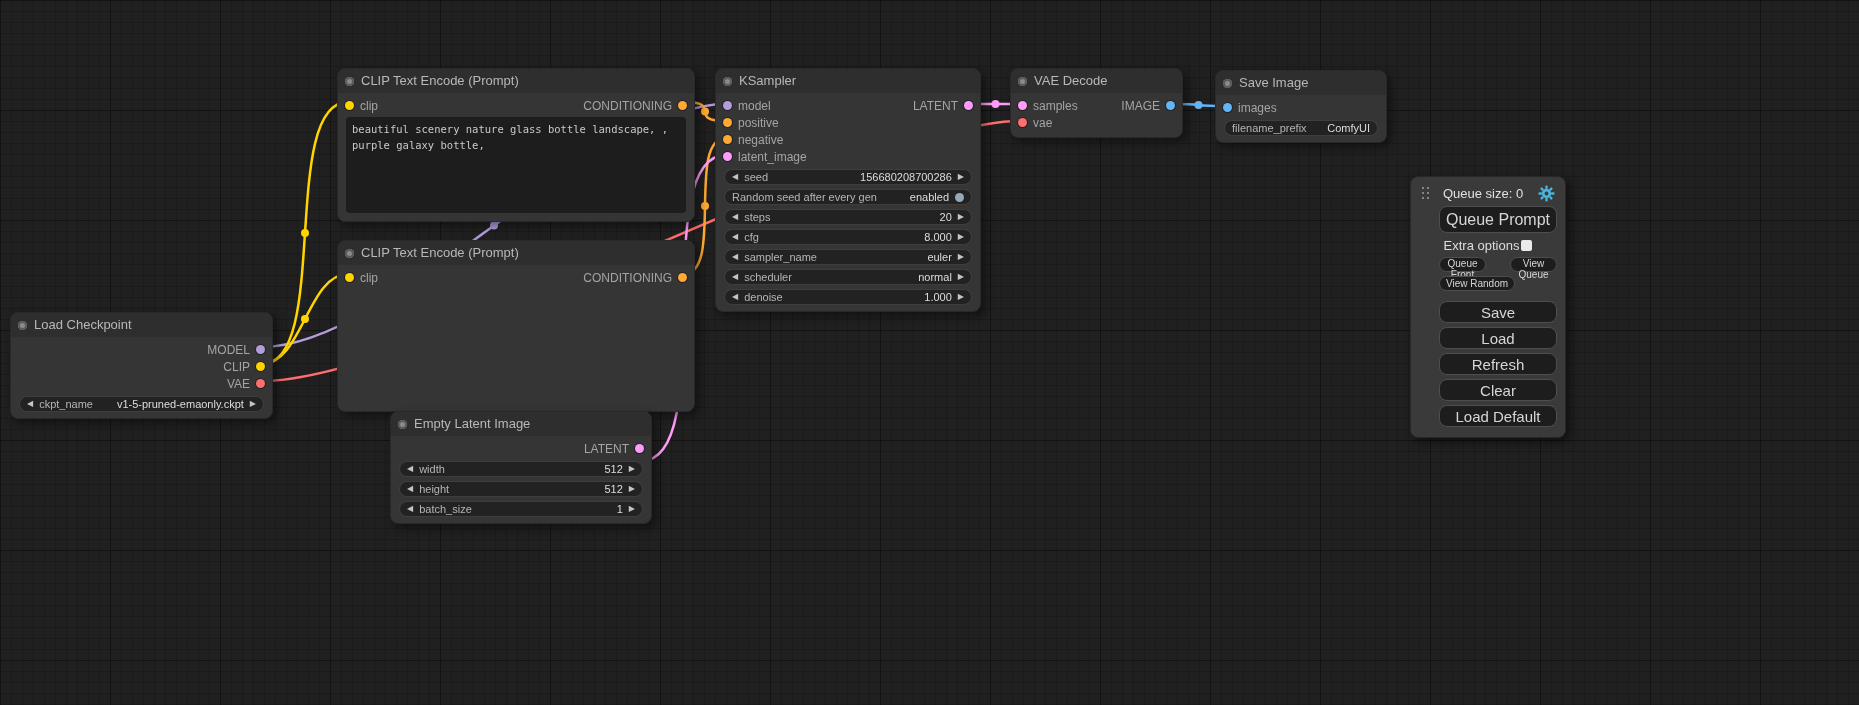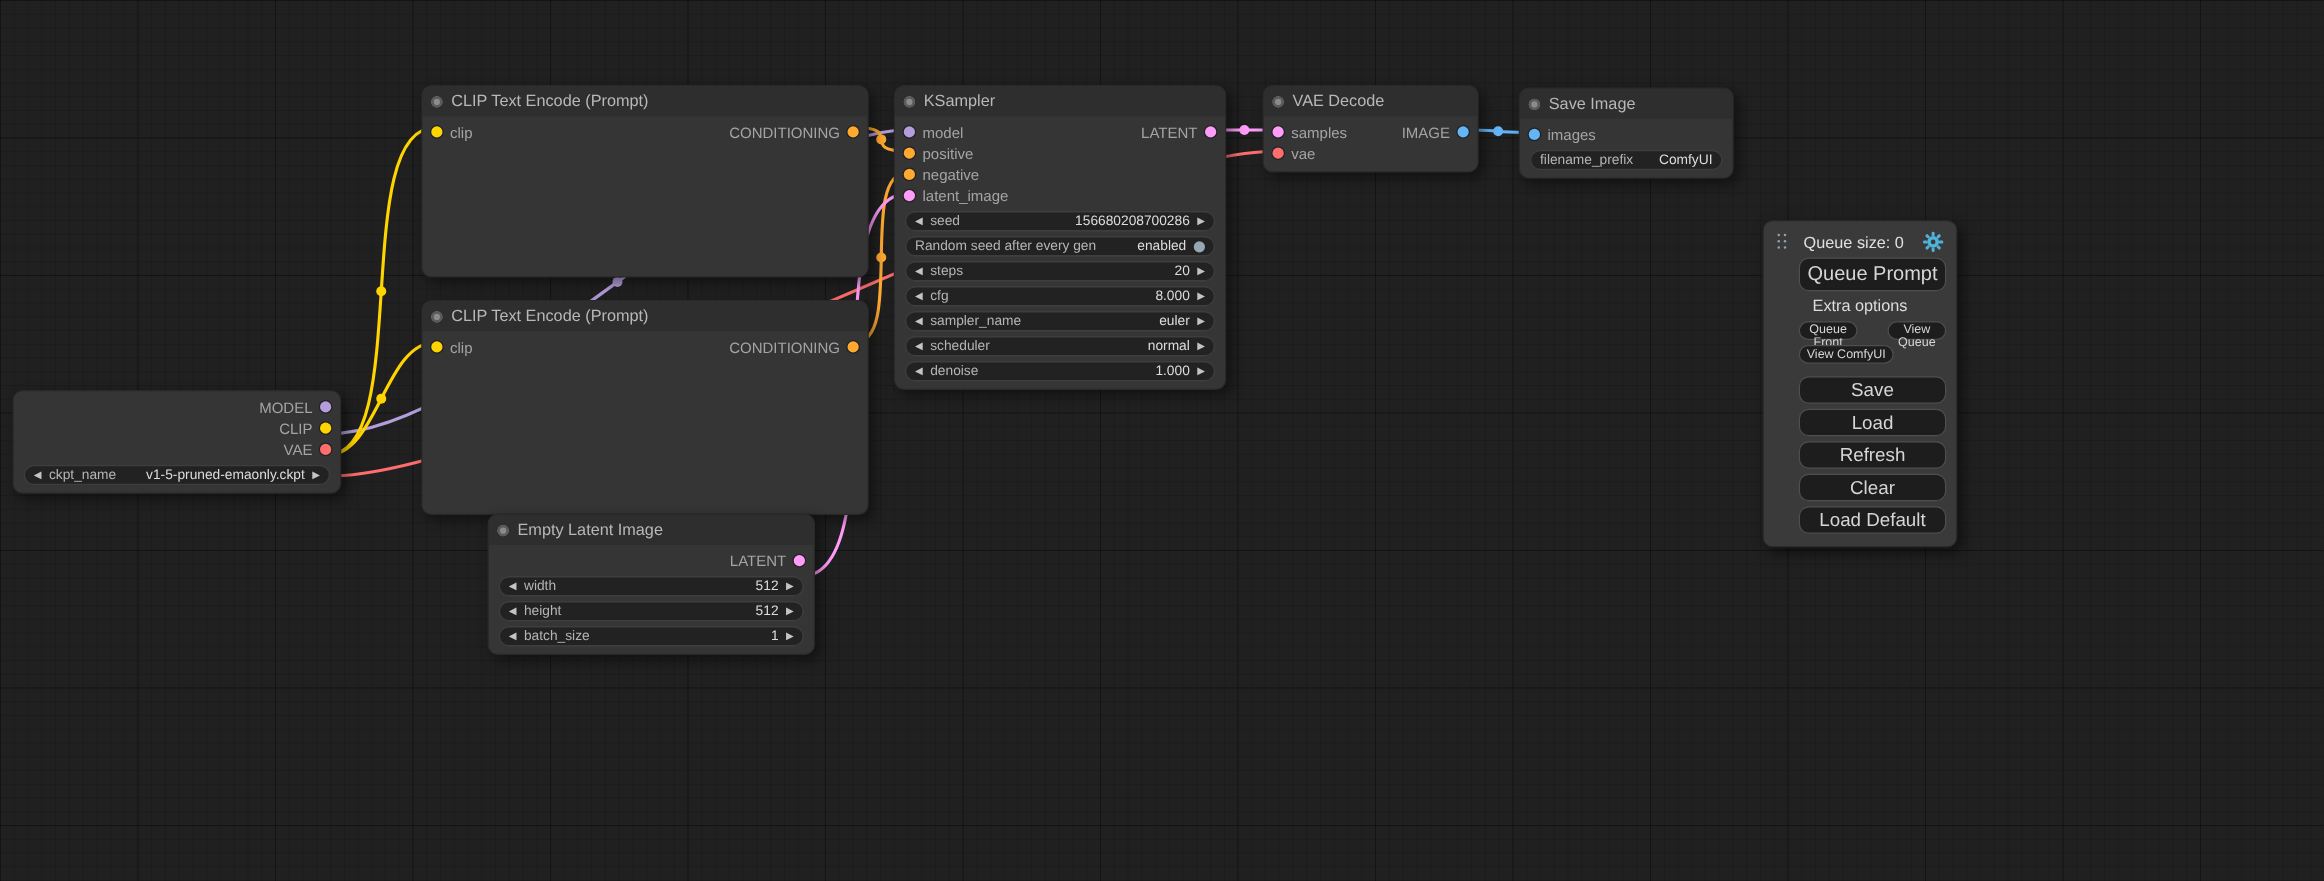--- a/index.html
+++ b/index.html
@@ -93,21 +93,21 @@
   }
   .queue-size { flex: 1; text-align: center; color: #e0e0e0; }
   .gear-wrap { width: 17px; height: 17px; cursor: pointer; }
   .queue-panel button {
     font-family: inherit; cursor: pointer;
     background: #1d1d1d; border: 1px solid #4e4e4e; border-radius: 8px;
     color: #d6d6d6;
     margin-left: 20px;
   }
   .qp-big   { height: 27px; font-size: 16px; }
-  .extra-row { display: flex; justify-content: center; align-items: center; gap: 2px; height: 16px; font-size: 13px; flex-direction: column; }
+  .extra-row { display: flex; justify-content: center; align-items: center; gap: 2px; height: 16px; font-size: 13px; }
   .checkbox { width: 11px; height: 11px; background: #eaeaea; border-radius: 2px; cursor: pointer; }
   .small-row { display: flex; gap: 4px; justify-content: space-between; }
   .qp-small { flex: 1; height: 15px; font-size: 10px; border-radius: 8px; padding: 0 4px; color: #c7c7c7; }
   .small-row.center .qp-small { flex: 0 0 76px; }
   .qp-mid { height: 22px; font-size: 15px; }
   .gap-top { margin-top: 6px; }
 </style>
 </head>
 <body>
 
@@ -128,20 +128,24 @@
       <circle cx="705" cy="206" r="4" fill="#FFA931"></circle>
       <path d="M 641 461 C 720.396552192145 461, 646.603447807855 155, 726 155" fill="none" stroke="#FF9CF9" stroke-width="2.5" stroke-linecap="round"></path>
       <circle cx="683.5" cy="308" r="4" fill="#FF9CF9"></circle>
       <path d="M 970 104 C 1010 104, 981 104, 1021 104" fill="none" stroke="#FF9CF9" stroke-width="2.5" stroke-linecap="round"></path>
       <circle cx="995.5" cy="104" r="4" fill="#FF9CF9"></circle>
       <path d="M 1171 104 C 1211 104, 1186 106, 1226 106" fill="none" stroke="#64B5F6" stroke-width="2.5" stroke-linecap="round"></path>
       <circle cx="1198.5" cy="105" r="4" fill="#64B5F6"></circle>
     </svg>
 
   <div class="node" style="left:10px; top:312px; width:263px;">
+    <div class="node-title">
+      <span class="title-dot"></span>
+      <span>Load Checkpoint</span>
+    </div>
     <div class="slots">
       <div class="slot-row">
         <div class="slot-out">
           <span class="slot-label">MODEL</span>
           <span class="slot-dot" style="background: rgb(179, 157, 219);"></span>
         </div>
       </div>
       <div class="slot-row">
         <div class="slot-out">
           <span class="slot-label">CLIP</span>
@@ -173,20 +177,21 @@
         <div class="slot-in">
           <span class="slot-dot" style="background: rgb(255, 213, 0);"></span>
           <span class="slot-label">clip</span>
         </div>
         <div class="slot-out">
           <span class="slot-label">CONDITIONING</span>
           <span class="slot-dot" style="background: rgb(255, 169, 49);"></span>
         </div>
       </div>
     </div>
+    <div class="prompt-text">beautiful scenery nature glass bottle landscape, , purple galaxy bottle,</div>
   </div>
 
   <div class="node" style="left:337px; top:240px; width:358px; height:172px;">
     <div class="node-title">
       <span class="title-dot"></span>
       <span>CLIP Text Encode (Prompt)</span>
     </div>
     <div class="slots">
       <div class="slot-row">
         <div class="slot-in">
@@ -380,21 +385,21 @@
     <button class="qp-big">Queue Prompt</button>
     <div class="extra-row">
       <span>Extra options</span>
       <span class="checkbox"></span>
     </div>
     <div class="small-row">
       <button class="qp-small">Queue Front</button>
       <button class="qp-small">View Queue</button>
     </div>
     <div class="small-row center">
-      <button class="qp-small">View ComfyUI</button>
+      <button class="qp-small">View Random</button>
     </div>
     <button class="qp-mid gap-top">Save</button>
     <button class="qp-mid">Load</button>
     <button class="qp-mid">Refresh</button>
     <button class="qp-mid">Clear</button>
     <button class="qp-mid">Load Default</button>
   </div>
 
 </div>
 

